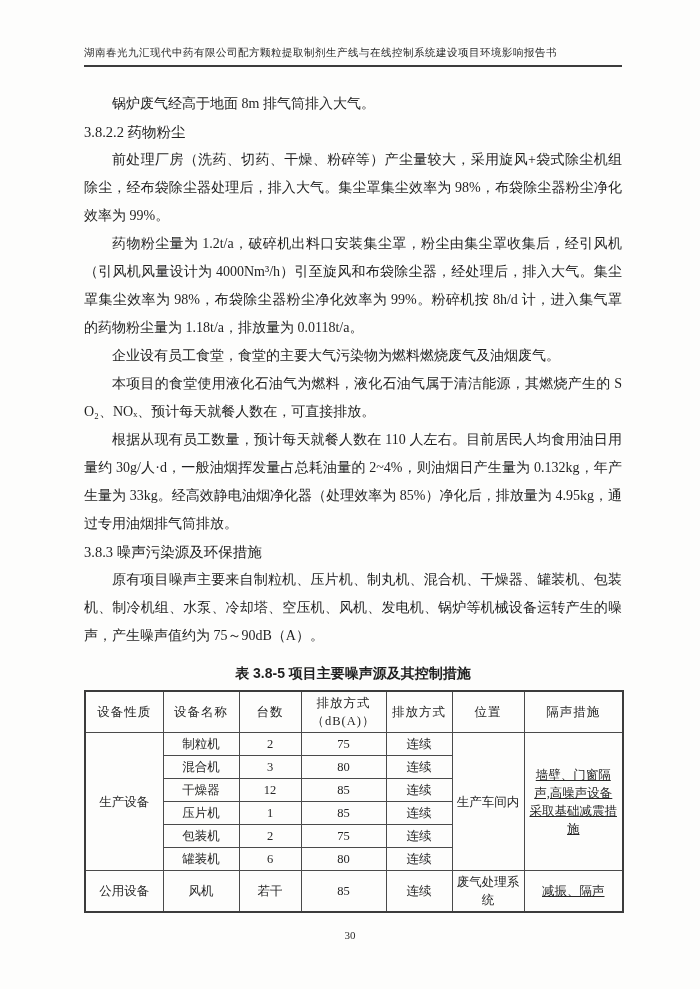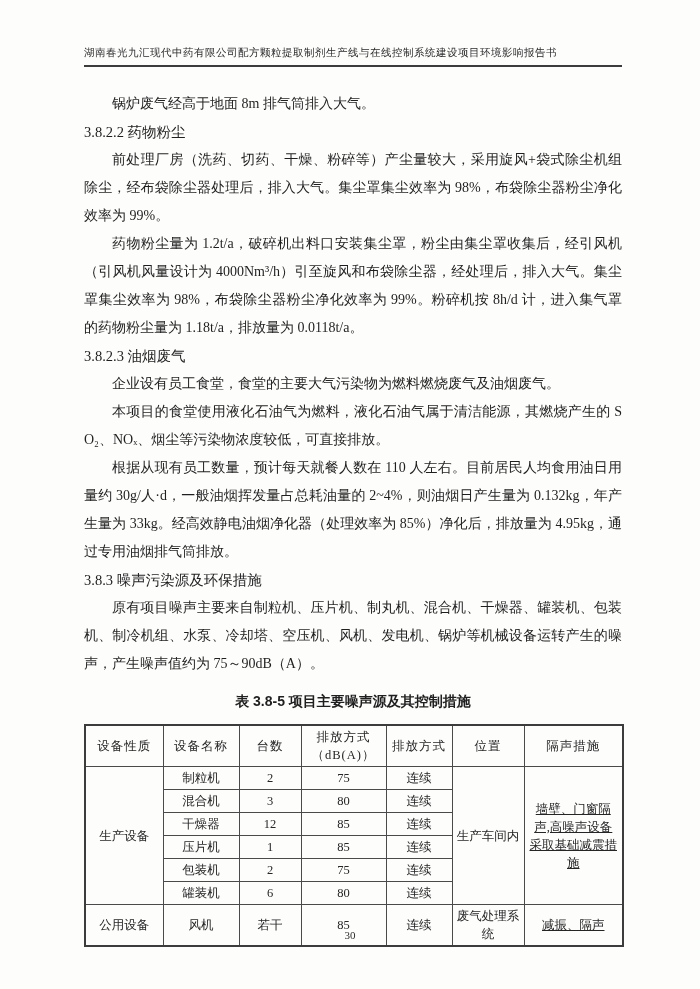--- a/index.html
+++ b/index.html
@@ -47,21 +47,21 @@
     font-size: 14px;
     line-height: 26px;
     font-weight: bold;
     text-align: center;
     margin-top: 10px;
     font-family: "Liberation Sans", "DejaVu Sans", sans-serif;
   }
   table.noise-table {
     width: 538px;
     border-collapse: collapse;
-    margin-top: 10px;
+    margin-top: 4px;
     table-layout: fixed;
   }
   table.noise-table th,
   table.noise-table td {
     border: 1px solid #4a4a4a;
     font-size: 12.5px;
     font-weight: normal;
     text-align: center;
     vertical-align: middle;
     padding: 2px 4px;
@@ -99,25 +99,24 @@
   <div class="doc-body">
 
     <p class="para">锅炉废气经高于地面 8m 排气筒排入大气。</p>
 
     <p class="para heading">3.8.2.2  药物粉尘</p>
 
     <p class="para">前处理厂房（洗药、切药、干燥、粉碎等）产尘量较大，采用旋风+袋式除尘机组除尘，经布袋除尘器处理后，排入大气。集尘罩集尘效率为 98%，布袋除尘器粉尘净化效率为 99%。</p>
 
     <p class="para">药物粉尘量为 1.2t/a，破碎机出料口安装集尘罩，粉尘由集尘罩收集后，经引风机（引风机风量设计为 4000Nm³/h）引至旋风和布袋除尘器，经处理后，排入大气。集尘罩集尘效率为 98%，布袋除尘器粉尘净化效率为 99%。粉碎机按 8h/d 计，进入集气罩的药物粉尘量为 1.18t/a，排放量为 0.0118t/a。</p>
 
-    <p class="para heading">3.8.2.3  油烟废气</p>
 
     <p class="para">企业设有员工食堂，食堂的主要大气污染物为燃料燃烧废气及油烟废气。</p>
 
-    <p class="para">本项目的食堂使用液化石油气为燃料，液化石油气属于清洁能源，其燃烧产生的 SO₂、NOₓ、烟尘等污染物浓度较低，可直接排放。</p>
+    <p class="para">本项目的食堂使用液化石油气为燃料，液化石油气属于清洁能源，其燃烧产生的 SO₂、NOₓ、预计每天就餐人数在，可直接排放。</p>
 
     <p class="para">根据从现有员工数量，预计每天就餐人数在 110 人左右。目前居民人均食用油日用量约 30g/人·d，一般油烟挥发量占总耗油量的 2~4%，则油烟日产生量为 0.132kg，年产生量为 33kg。经高效静电油烟净化器（处理效率为 85%）净化后，排放量为 4.95kg，通过专用油烟排气筒排放。</p>
 
     <p class="para heading">3.8.3  噪声污染源及环保措施</p>
 
     <p class="para">原有项目噪声主要来自制粒机、压片机、制丸机、混合机、干燥器、罐装机、包装机、制冷机组、水泵、冷却塔、空压机、风机、发电机、锅炉等机械设备运转产生的噪声，产生噪声值约为 75～90dB（A）。</p>
 
     <div class="table-caption">表 3.8-5  项目主要噪声源及其控制措施</div>
 
     <table class="noise-table">

